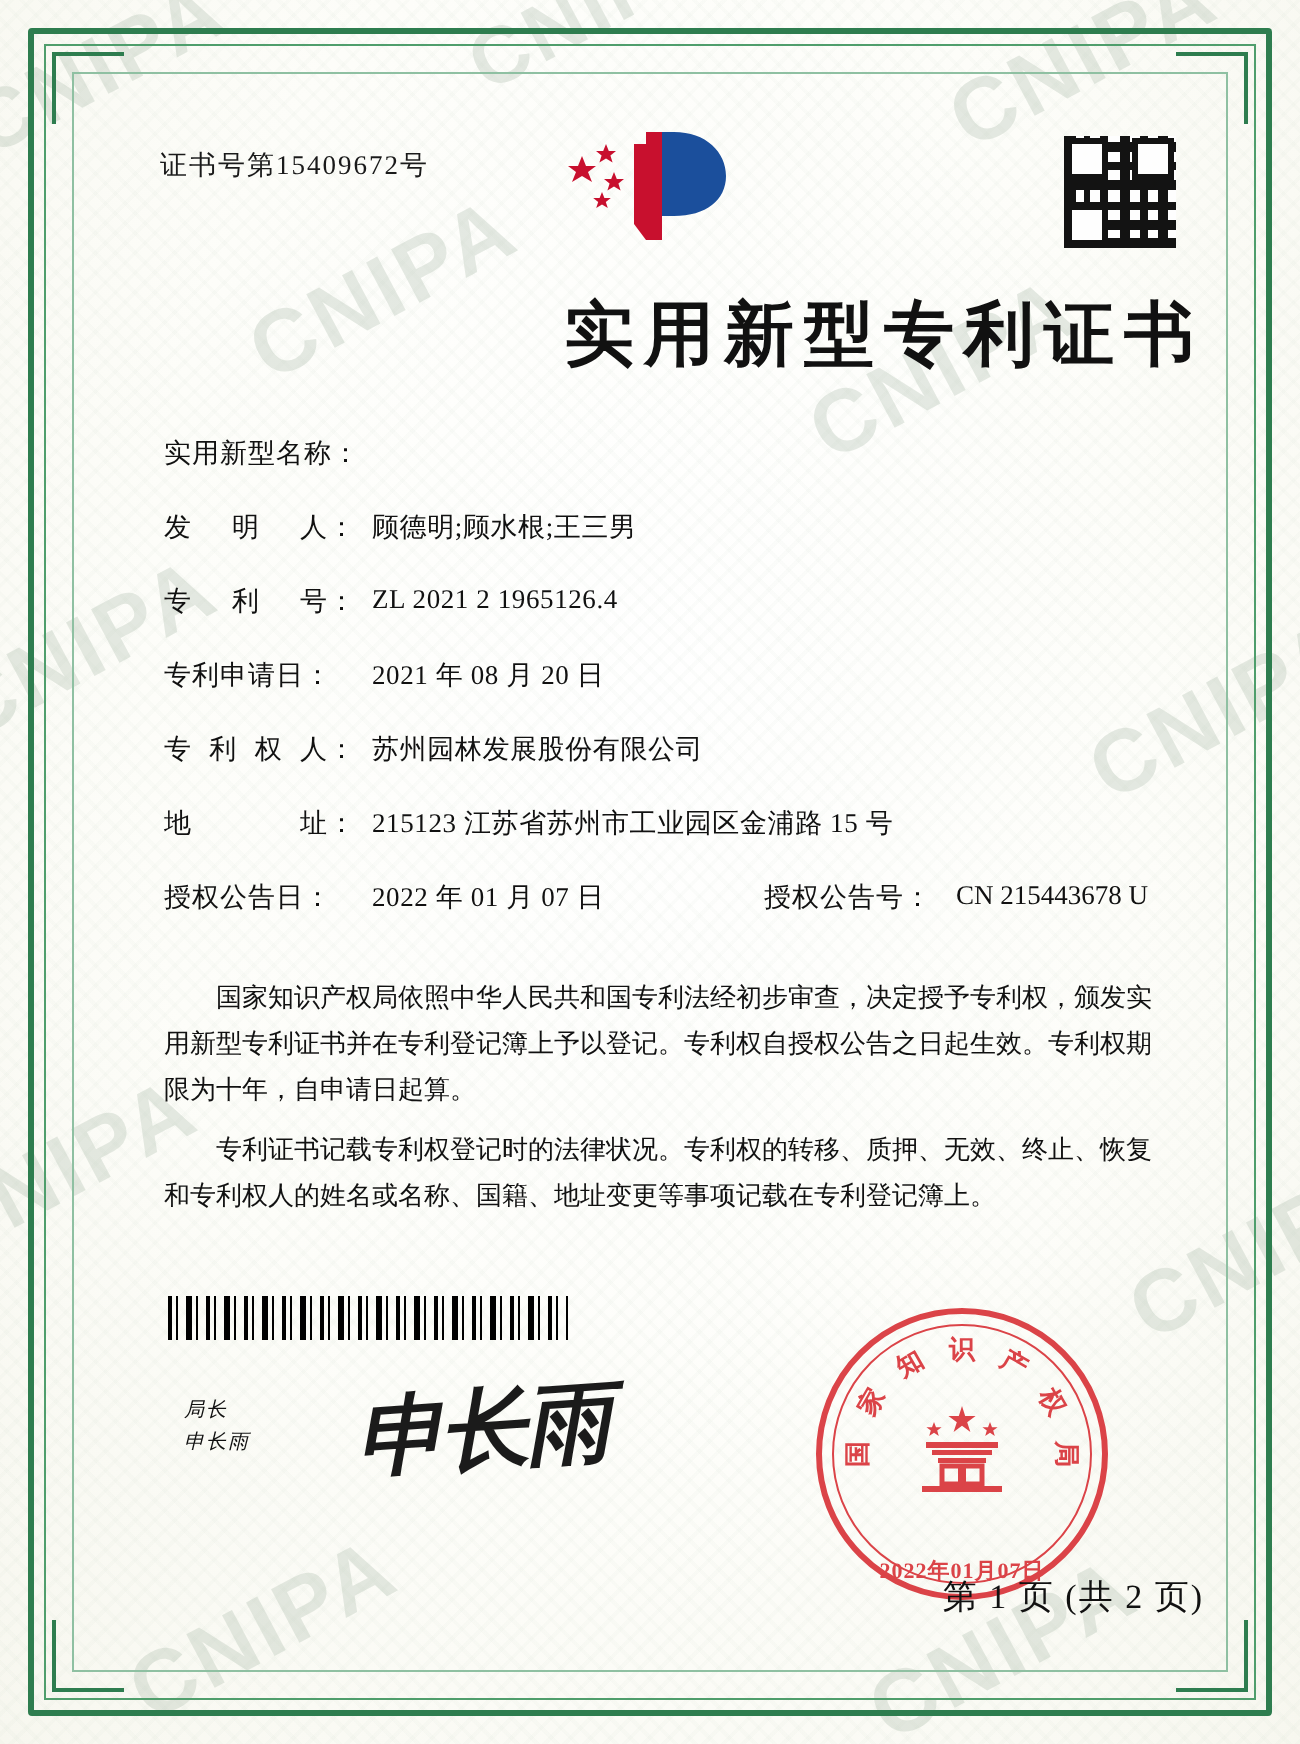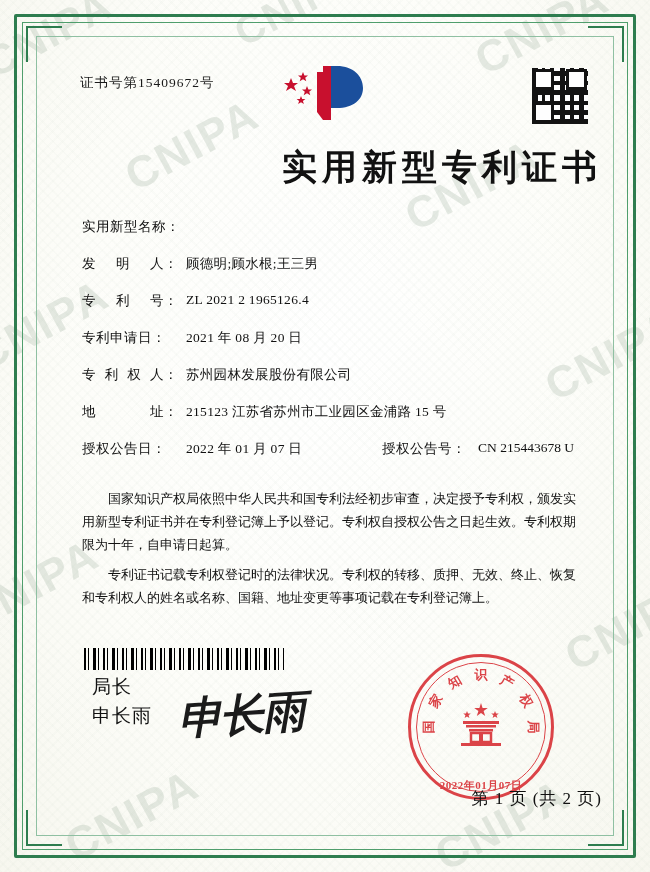--- a/index.html
+++ b/index.html
@@ -197,25 +197,26 @@
     background-image: repeating-linear-gradient(90deg,
       #000 0 2px, transparent 2px 4px,
       #000 4px 5px, transparent 5px 9px,
       #000 9px 12px, transparent 12px 14px,
       #000 14px 15px, transparent 15px 19px);
   }
 
   .sign-block {
     position: absolute;
     left: 44px;
-    top: 624px;
-    font-size: 19px;
+    top: 650px;
+    font-size: 10px;
     line-height: 1.55;
     color: #111;
     letter-spacing: 1px;
+    font-style: italic;
   }
 
   .signature {
     position: absolute;
     left: 130px;
     top: 638px;
     font-size: 44px;
     color: #1b1b1b;
     font-family: "DejaVu Serif", serif;
     font-style: italic;

